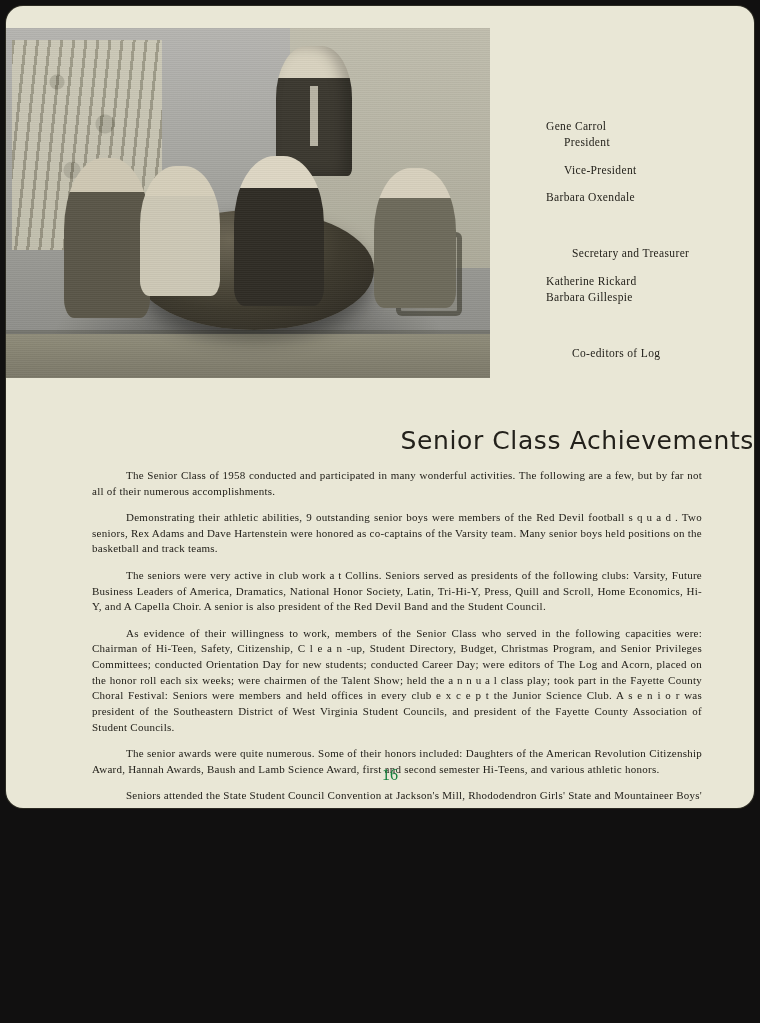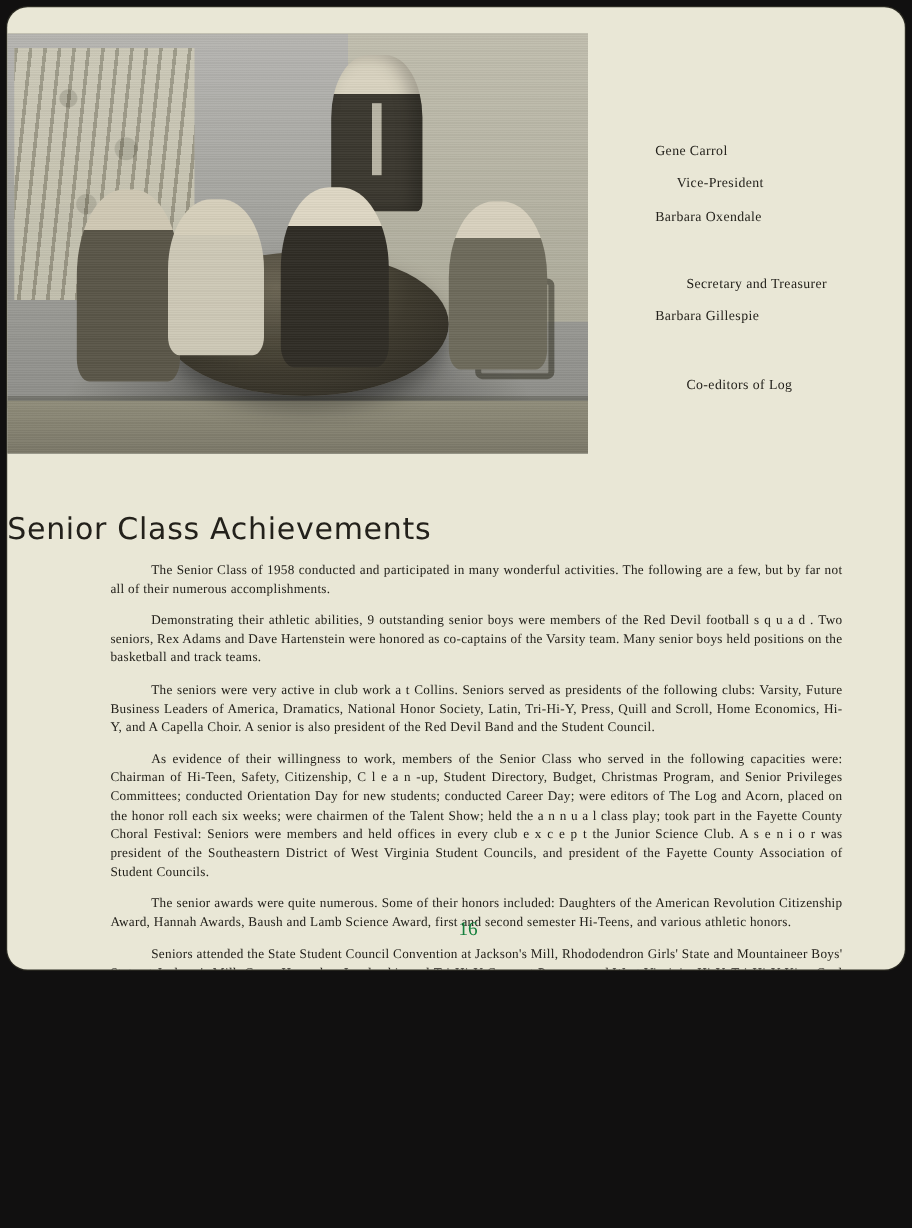--- a/index.html
+++ b/index.html
@@ -142,21 +142,21 @@
   .officer-block { margin-bottom: 11px; }
   .officer-name { white-space: nowrap; }
   .officer-role { padding-left: 18px; white-space: nowrap; }
   .officer-role.wide { padding-left: 26px; margin-top: 40px; }
 
   
   .headline {
     position: absolute;
     left: 0; right: 0;
     top: 420px;
-    text-align: left;
+    text-align: right;
     font-family: "DejaVu Sans", sans-serif;
     font-size: 25px;
     font-weight: 400;
     color: #23211b;
     letter-spacing: .6px;
   }
   .body {
     position: absolute;
     left: 86px;
     top: 462px;
@@ -200,29 +200,31 @@
     <div class="person p-left"></div>
     <div class="person p-left2"></div>
     <div class="person p-center"></div>
     <div class="person p-right"></div>
     <div class="photo-grain"></div>
   </div>
 
   <div class="officers">
     <div class="officer-block">
       <div class="officer-name">Gene Carrol</div>
+      <div class="officer-role">President</div>
     </div>
     <div class="officer-block">
       <div class="officer-role">Vice-President</div>
     </div>
     <div class="officer-block">
       <div class="officer-name">Barbara Oxendale</div>
       <div class="officer-role wide">Secretary and Treasurer</div>
     </div>
     <div class="officer-block">
+      <div class="officer-name">Katherine Rickard</div>
       <div class="officer-name">Barbara Gillespie</div>
       <div class="officer-role wide">Co-editors of Log</div>
     </div>
   </div>
 
   <div class="headline">Senior Class Achievements</div>
 
   <div class="body">
     <p>The Senior Class of 1958 conducted and participated in many wonderful activities. The following are a few, but by far not all of their numerous accomplishments.</p>
     <p>Demonstrating their athletic abilities, 9 outstanding senior boys were members of the Red Devil football s q u a d . Two seniors, Rex Adams and Dave Hartenstein were honored as co-captains of the Varsity team. Many senior boys held positions on the basketball and track teams.</p>

